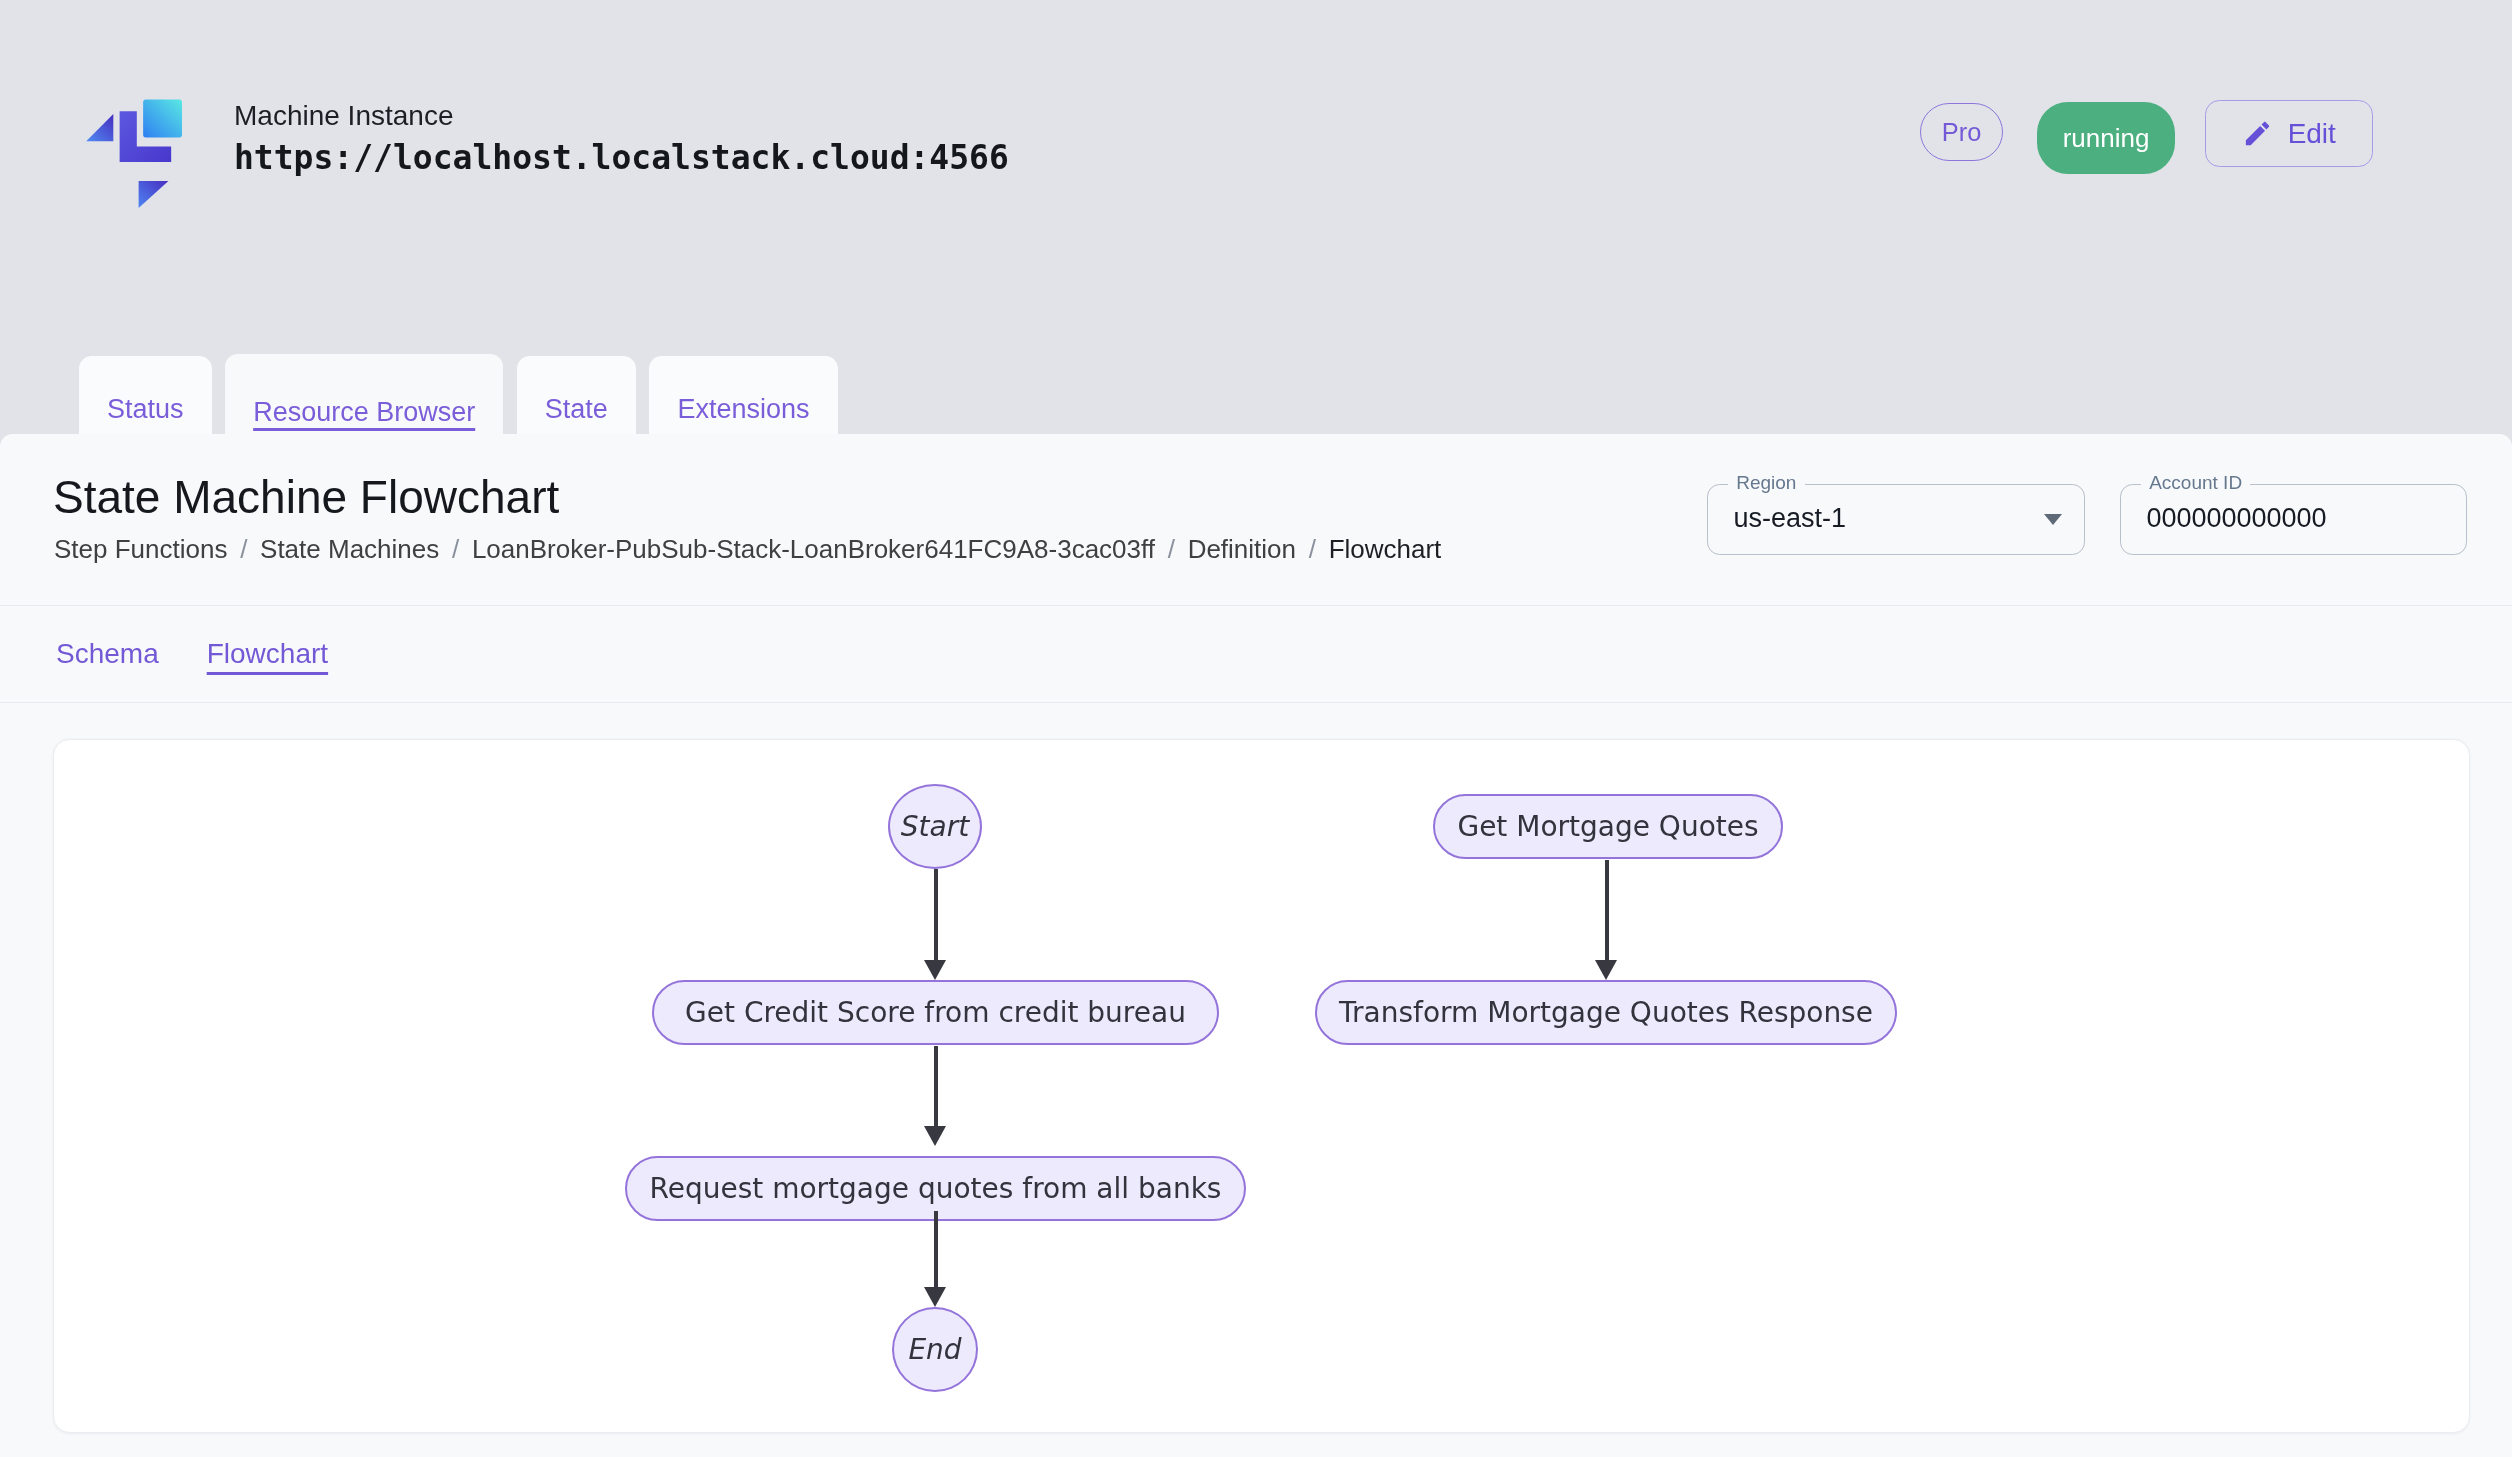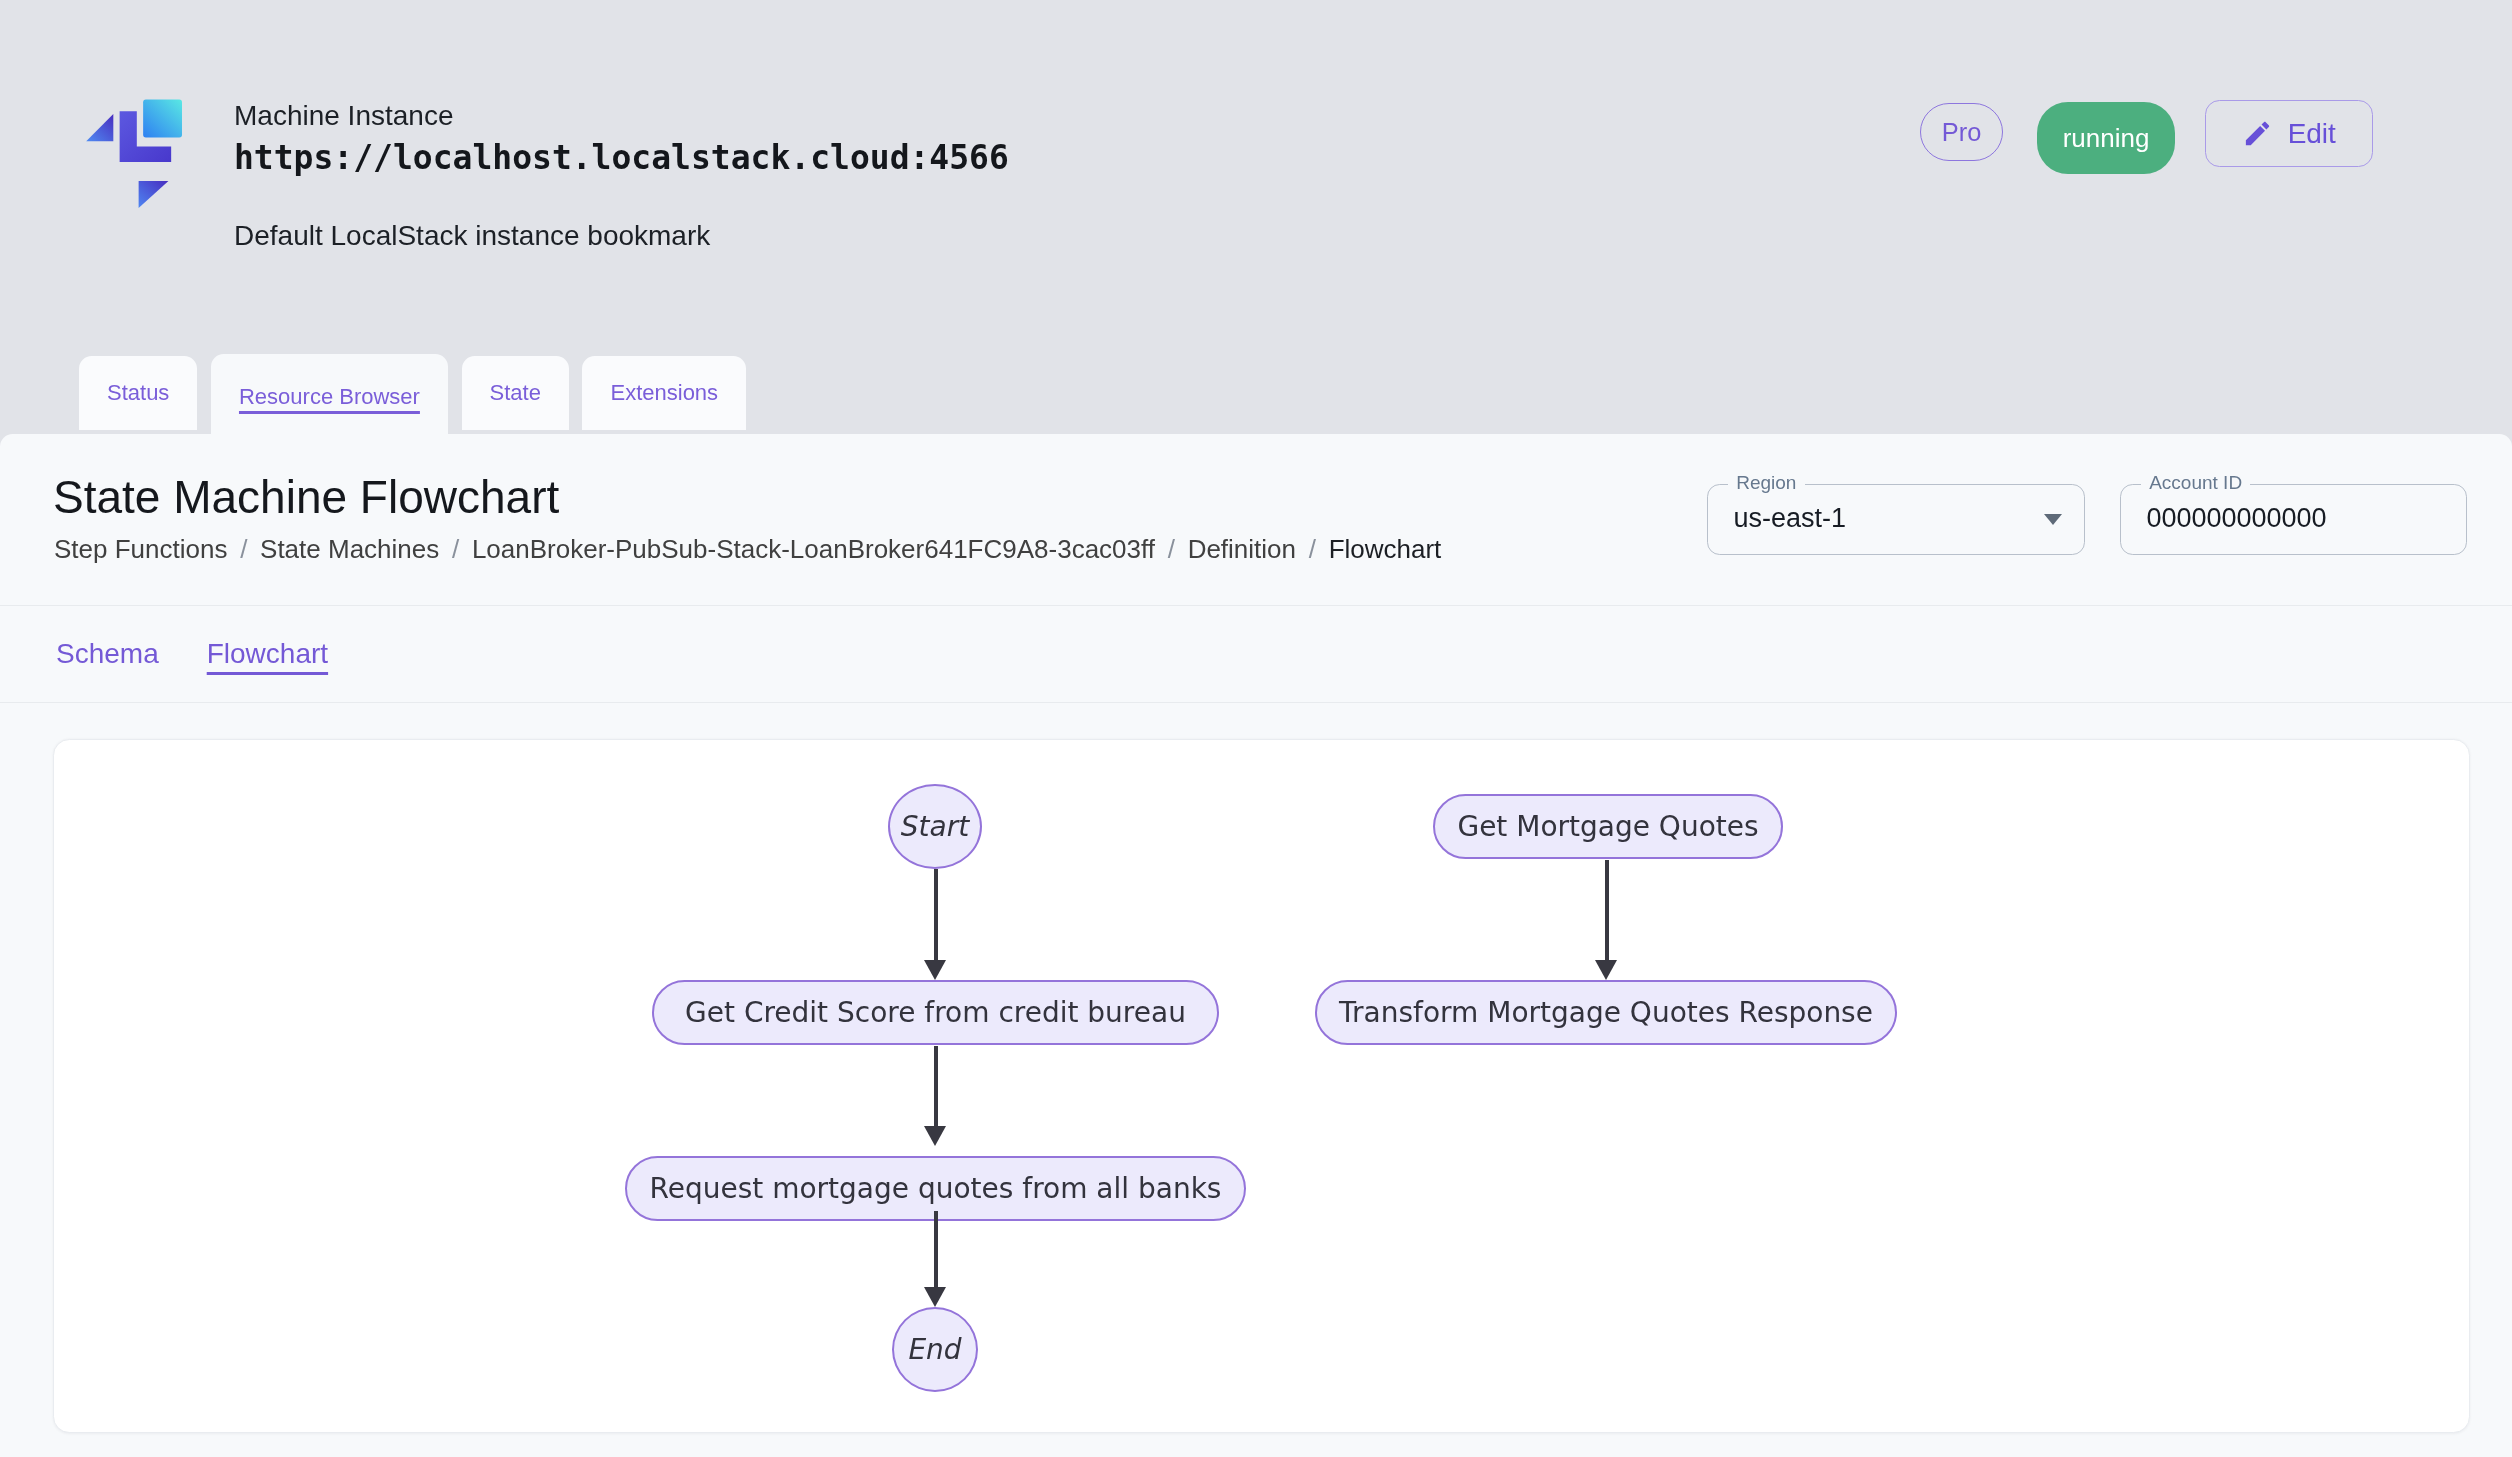--- a/index.html
+++ b/index.html
@@ -12,21 +12,21 @@
   .inst-url{position:absolute;left:234px;top:138px;font-family:"DejaVu Sans Mono",monospace;font-weight:bold;font-size:33px;color:#14171c;}
   .inst-desc{position:absolute;left:234px;top:220px;font-size:28px;color:#1c2026;}
 
   .pro-badge{position:absolute;left:1920px;top:103px;width:83px;height:58px;border:1.8px solid #8d76de;border-radius:31px;box-sizing:border-box;display:flex;align-items:center;justify-content:center;font-size:25.4px;color:#7459d6;}
   .run-badge{position:absolute;left:2037px;top:102px;width:138px;height:72px;background:#4caf7f;border-radius:31px;display:flex;align-items:center;justify-content:center;font-size:26px;color:#ffffff;}
   .edit-btn{position:absolute;left:2205px;top:100px;width:168px;height:67px;border:1.8px solid #a99ae8;border-radius:14.5px;box-sizing:border-box;display:flex;align-items:center;justify-content:center;gap:14.5px;font-size:28px;color:#6750d8;background:transparent;cursor:pointer;}
   .edit-btn svg{width:31px;height:31px;}
 
   
   .tabbar{position:absolute;left:79px;top:356px;height:78px;display:flex;gap:13.6px;align-items:flex-start;}
-  .tab{height:74px;padding:0 28px;background:#fafbfd;border-radius:12.7px 12.7px 0 0;display:flex;align-items:center;font-size:22px;color:#7a5ed9;cursor:pointer;}
+  .tab{height:74px;padding:16px 28px;background:#fafbfd;border-radius:12.7px 12.7px 0 0;display:flex;align-items:center;font-size:27px;color:#7a5ed9;cursor:pointer;}
   .tab.active{height:85px;margin-top:-1.8px;background:#f7f9fb;text-decoration:underline;text-underline-offset:7.3px;text-decoration-thickness:2.7px;}
 
   
   .panel{position:absolute;left:0;top:434px;width:2512px;height:1023px;background:#f7f9fb;border-radius:12.7px 12.7px 0 0;}
   .page-title{position:absolute;left:53px;top:36px;font-size:46px;font-weight:400;color:#15181d;}
   .breadcrumb{position:absolute;left:54px;top:100px;font-size:26px;color:#1c1f24;white-space:nowrap;}
   .breadcrumb a{color:#404040;text-decoration:none;cursor:pointer;}
   .crumb-sep{color:#8a919c;padding:0 12.7px;}
 
   .field{position:absolute;box-sizing:border-box;height:71px;border:1.8px solid #b8c0cb;border-radius:12.7px;}
@@ -78,21 +78,20 @@
       </linearGradient>
     </defs>
     <path d="M1,50 L31,20 L31,50 Z" fill="url(#gT1)"></path>
     <path d="M38,17 L57,17 L57,56 L95,56 L95,73 L38,73 Z" fill="url(#gL)" rx="2"></path>
     <rect x="64" y="4" width="43" height="42" rx="3" fill="url(#gSq)"></rect>
     <path d="M59,94 L92,94 L59,124 Z" fill="url(#gT2)"></path>
   </svg>
 
   <div class="inst-name">Machine Instance</div>
   <div class="inst-url">https://localhost.localstack.cloud:4566</div>
-  <div class="inst-desc">Default LocalStack instance bookmark</div>
 
   <div class="pro-badge">Pro</div>
   <div class="run-badge">running</div>
   <button class="edit-btn">
     <svg viewBox="0 0 24 24" fill="#6750d8">
         <path d="M3 17.25V21h3.75L17.81 9.94l-3.75-3.75L3 17.25zM20.71 7.04c.39-.39.39-1.02 0-1.41l-2.34-2.34c-.39-.39-1.02-.39-1.41 0l-1.83 1.83 3.75 3.75 1.83-1.83z"></path>
       </svg>
     <span>Edit</span>
   </button>
 

